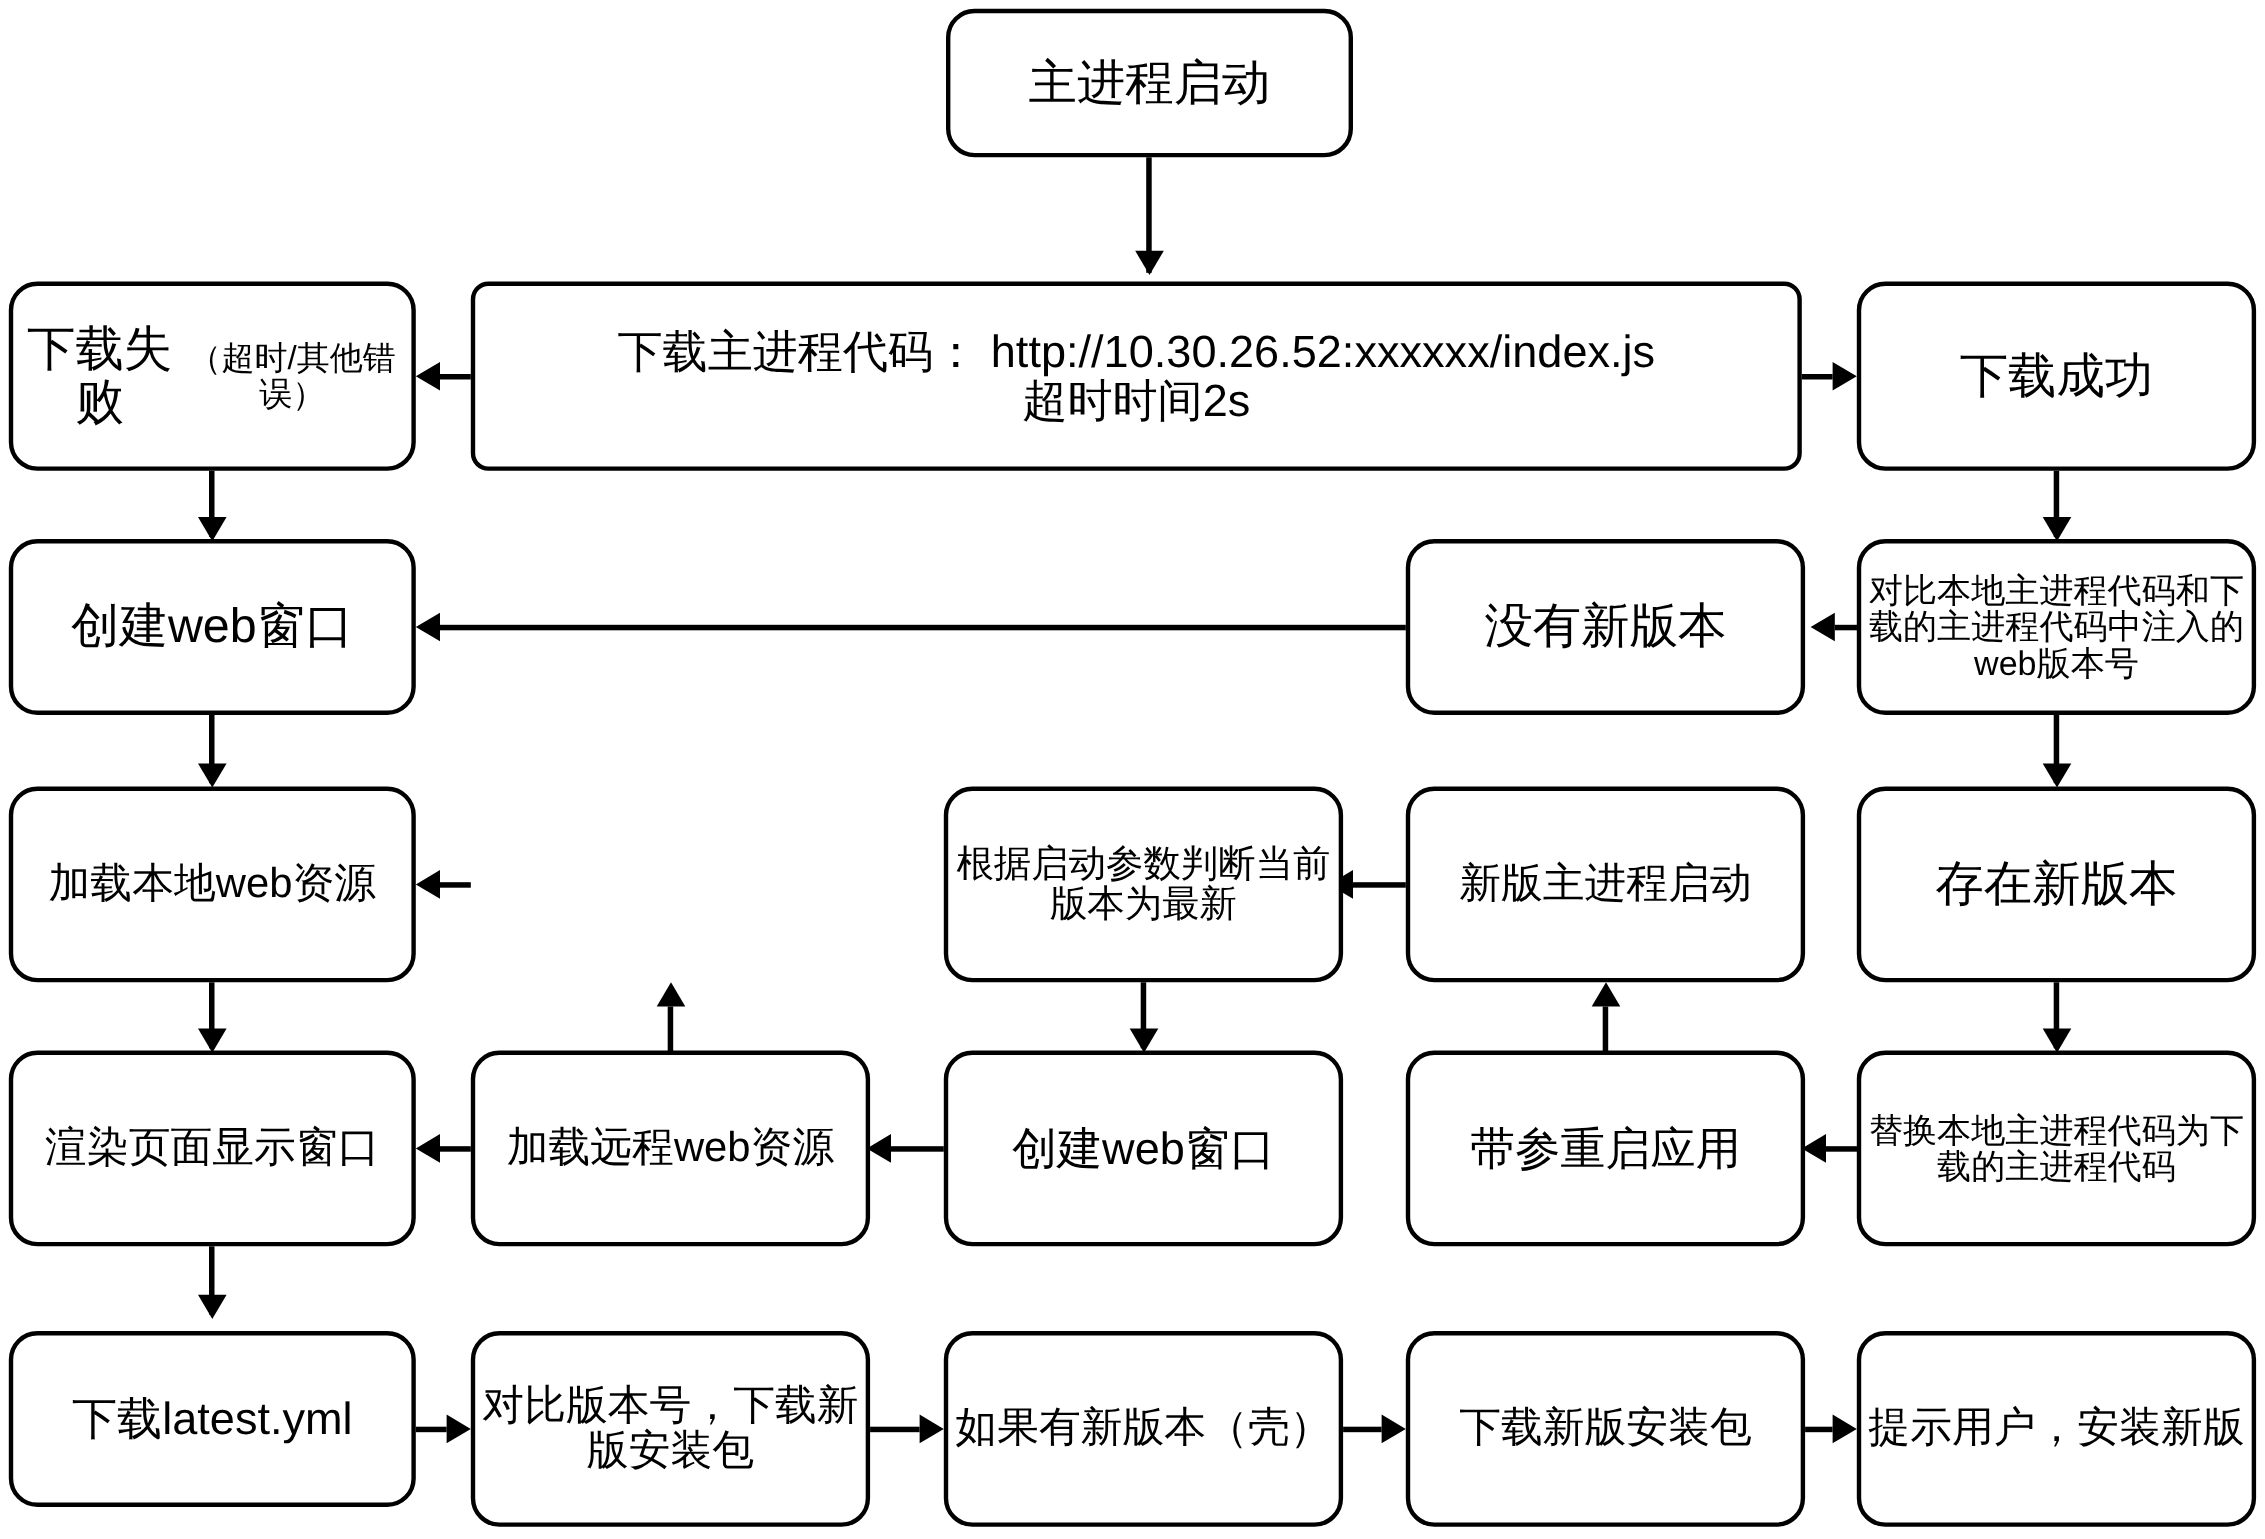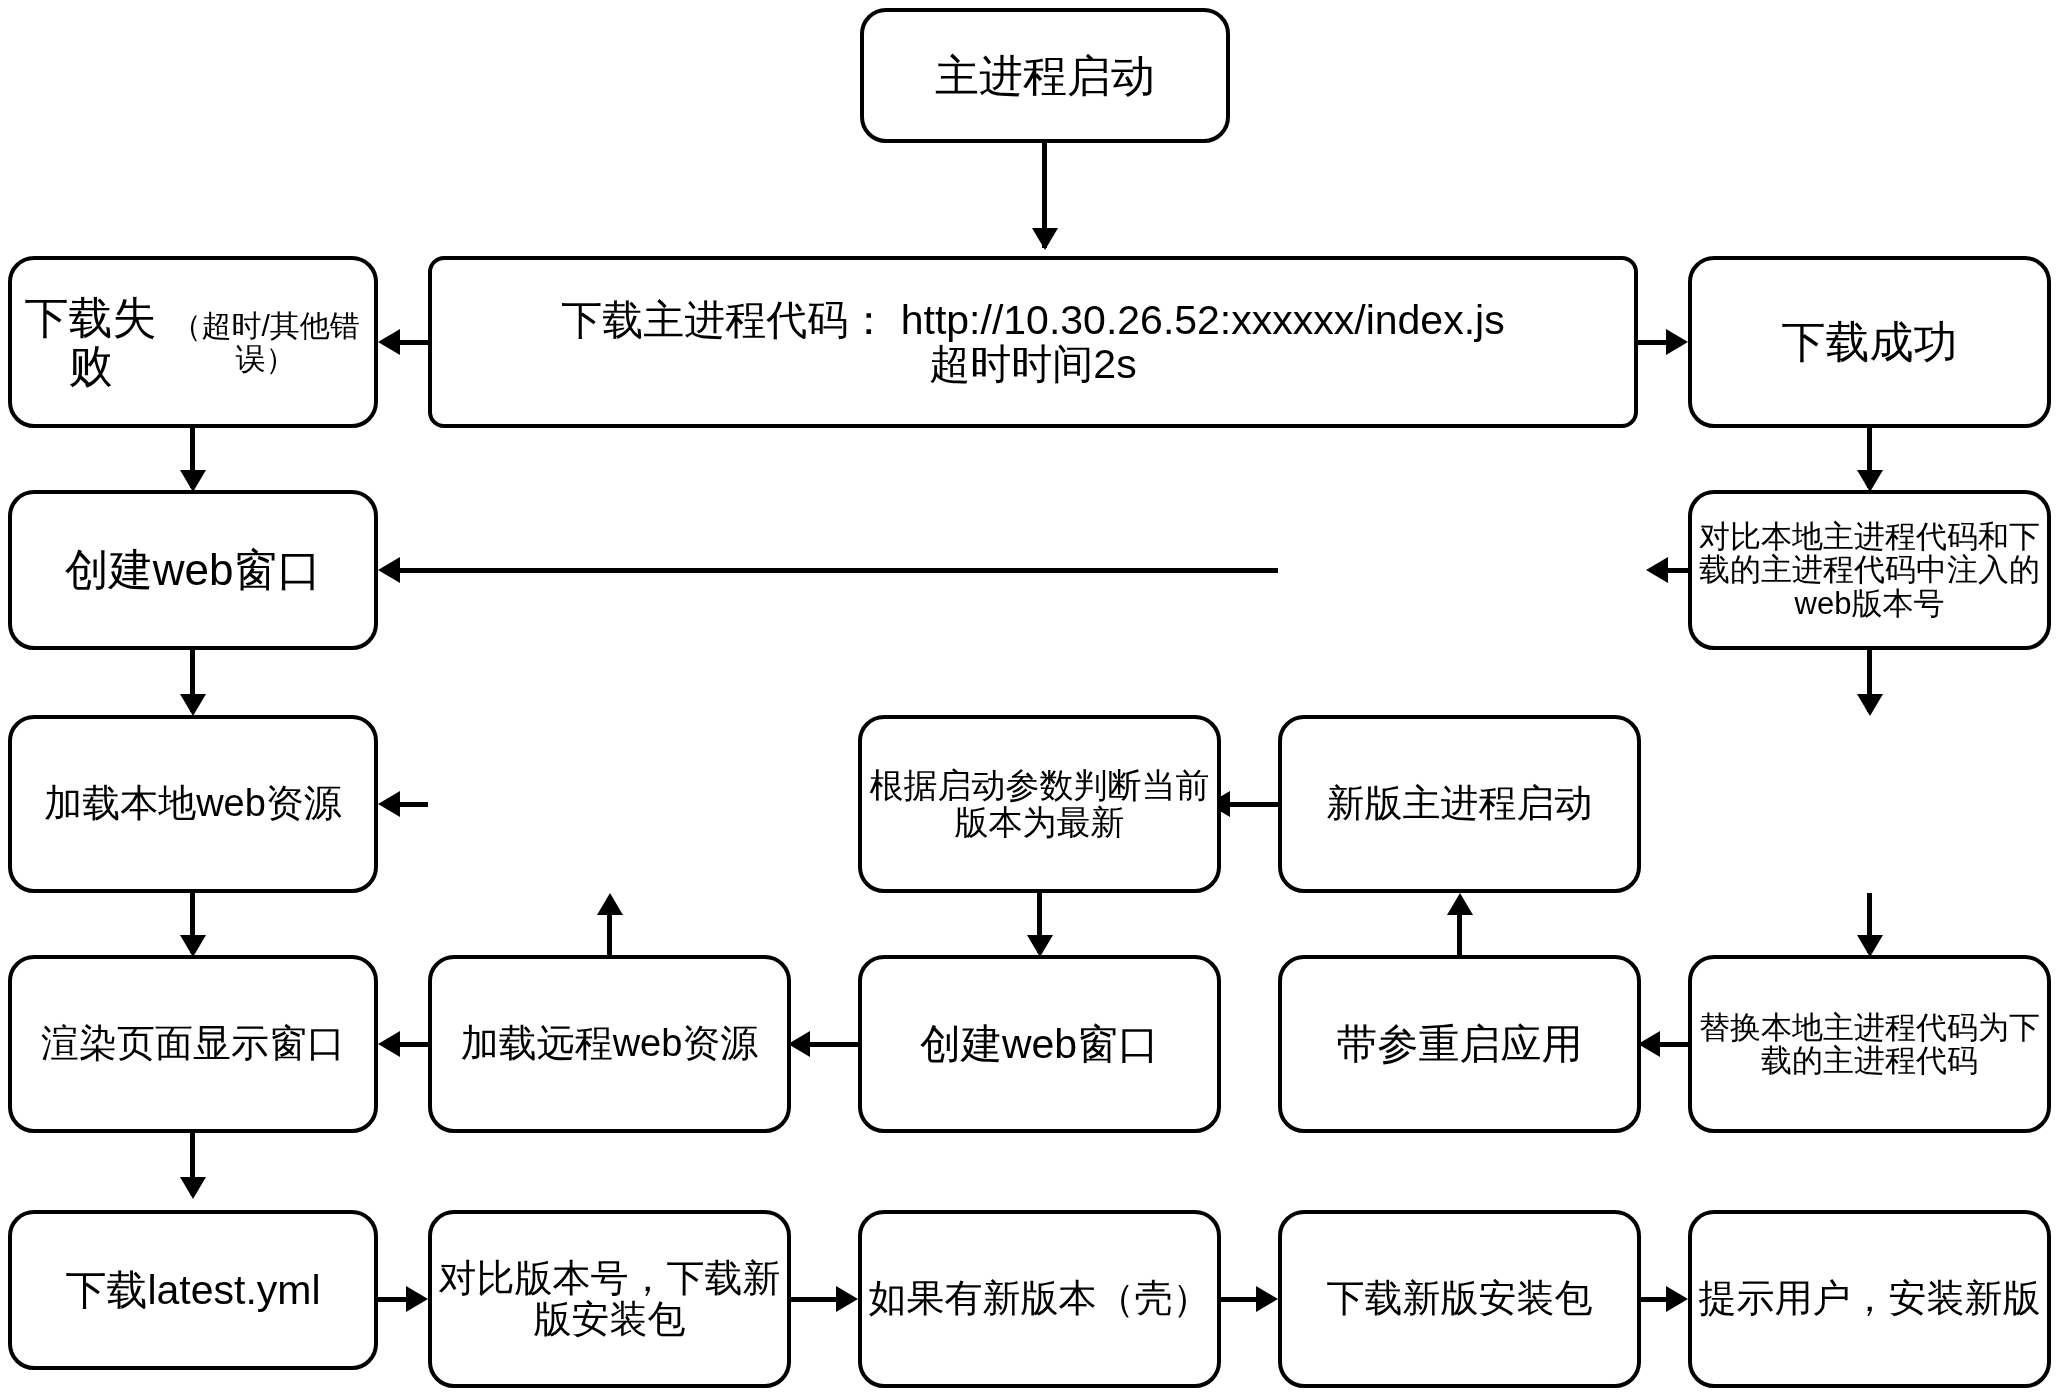--- a/index.html
+++ b/index.html
@@ -117,20 +117,23 @@
   <div class="edge v" style="left:190px; top:428px; height:60px;"></div>
   <div class="head down" style="left:180px; top:470px;"></div>
 
   <div class="edge v" style="left:1867px; top:428px; height:60px;"></div>
   <div class="head down" style="left:1857px; top:470px;"></div>
 
   <div class="node lbl-xl" style="left:8px; top:490px; width:370px; height:160px;">
     <span>创建web窗口</span>
   </div>
 
+  <div class="node lbl-xl" style="left:1278px; top:490px; width:363px; height:160px;">
+    <span>没有新版本</span>
+  </div>
 
   <div class="node lbl-xs" style="left:1688px; top:490px; width:363px; height:160px; padding:2px 4px;">
     <span>对比本地主进程代码和下载的主进程代码中注入的web版本号</span>
   </div>
 
   <div class="edge h" style="left:1668px; top:568px; width:24px;"></div>
   <div class="head left" style="left:1646px; top:557px;"></div>
 
   <div class="edge h" style="left:400px; top:568px; width:878px;"></div>
   <div class="head left" style="left:378px; top:557px;"></div>
@@ -147,20 +150,23 @@
 
 
   <div class="node lbl-sm" style="left:858px; top:715px; width:363px; height:178px;">
     <span>根据启动参数判断当前版本为最新</span>
   </div>
 
   <div class="node lbl-md" style="left:1278px; top:715px; width:363px; height:178px;">
     <span>新版主进程启动</span>
   </div>
 
+  <div class="node lbl-xl" style="left:1688px; top:715px; width:363px; height:178px;">
+    <span>存在新版本</span>
+  </div>
 
   <div class="edge h" style="left:400px; top:802px; width:28px;"></div>
   <div class="head left" style="left:378px; top:791px;"></div>
 
   <div class="edge h" style="left:1230px; top:802px; width:48px;"></div>
   <div class="head left" style="left:1208px; top:791px;"></div>
 
   <div class="edge v" style="left:190px; top:893px; height:60px;"></div>
   <div class="head down" style="left:180px; top:935px;"></div>
 

